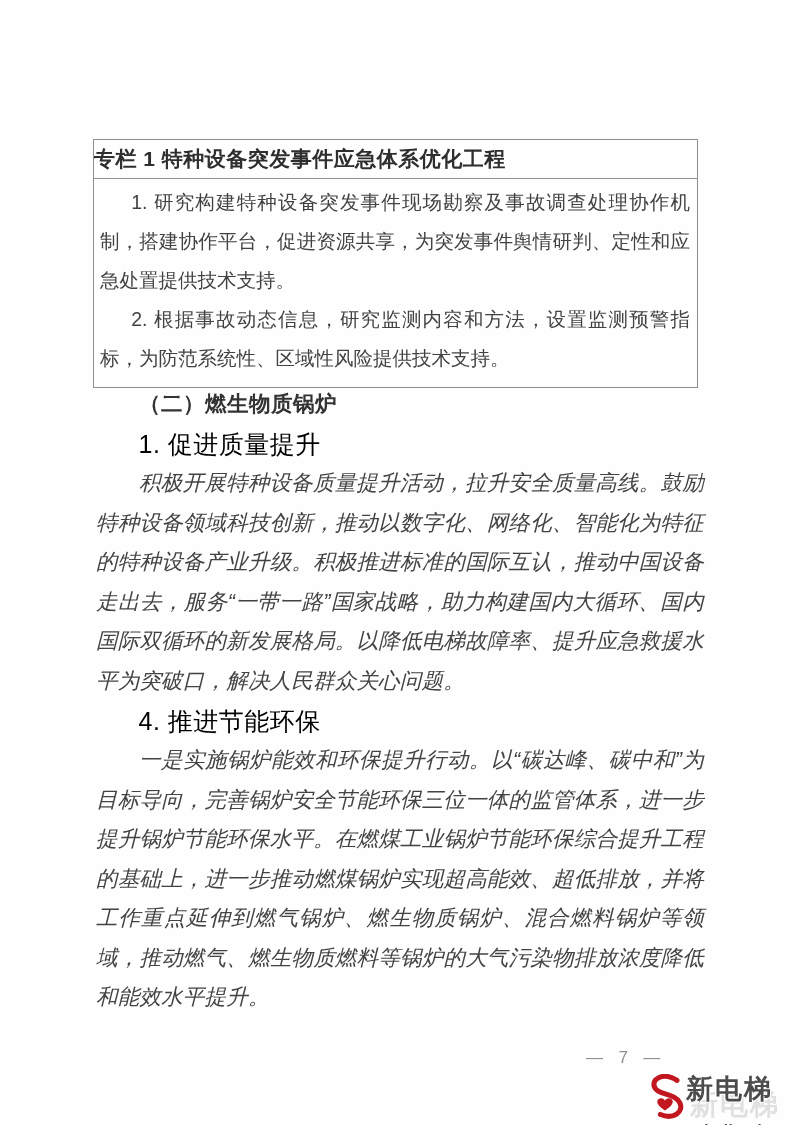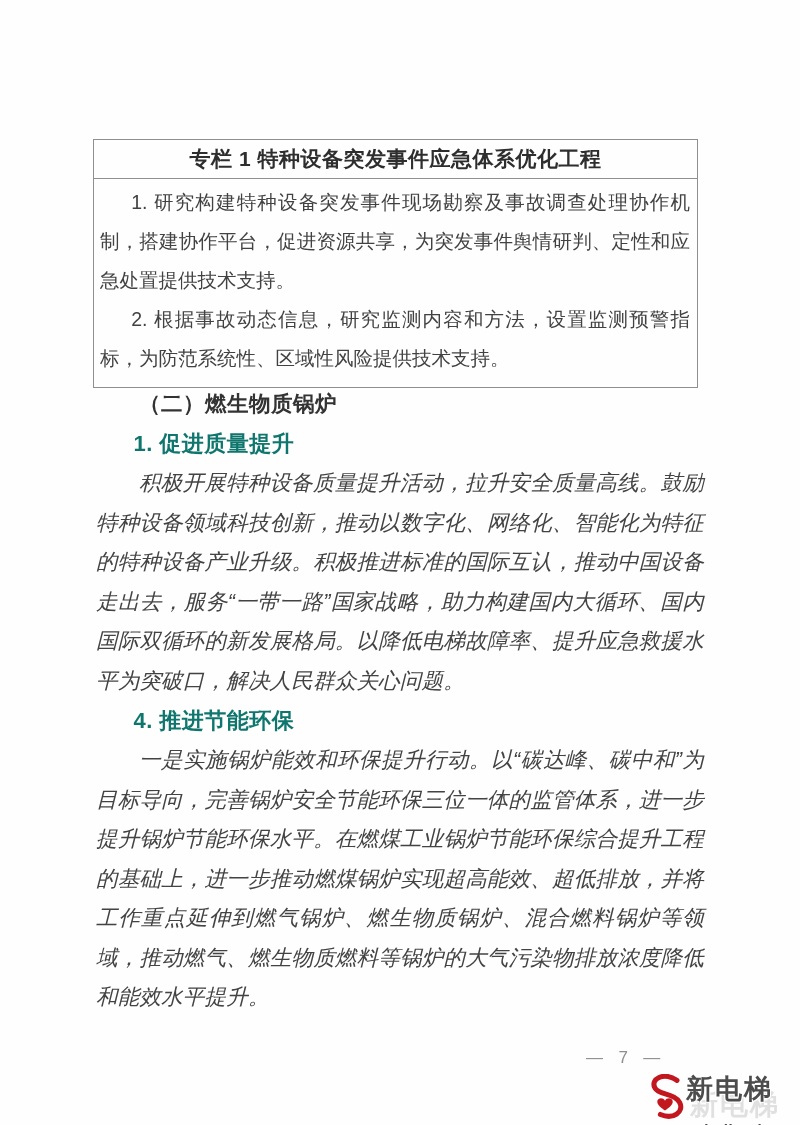--- a/index.html
+++ b/index.html
@@ -15,42 +15,42 @@
   }
 
   
   .callout-box {
     position:absolute; left:93px; top:139px; width:605px;
     border:1px solid #8f8f8f;
     background:#fefefe;
   }
   .callout-title {
     font-size:21px; font-weight:700; color:#2e2e2e;
-    text-align:center; line-height:38px;
+    line-height:38px;
     border-bottom:1px solid #8f8f8f;
     letter-spacing:0.5px;
   }
   .callout-body {
     padding:4px 7px 9px 6px;
     font-size:19.5px; line-height:39px;
     text-align:justify; color:#424242;
   }
   .callout-body p { text-indent:1.6em; }
 
   
   .content {
     position:absolute; left:96px; top:384px; width:608px;
     color:#434343;
   }
   .content h2 {
     font-size:21.5px; font-weight:700; color:#333;
     line-height:40px; text-indent:2em; letter-spacing:0.5px;
   }
   .content h3 {
-    font-size:22px; font-weight:700; color:#0f766e;
+    font-size:25px; font-weight:400; color:#000000;
     line-height:40px; text-indent:1.7em; letter-spacing:0.5px;
   }
   .content p {
     font-size:21.5px; line-height:39.5px;
     text-align:justify; text-indent:2em;
     letter-spacing:0.2px;
     font-style:italic;
   }
 
   

